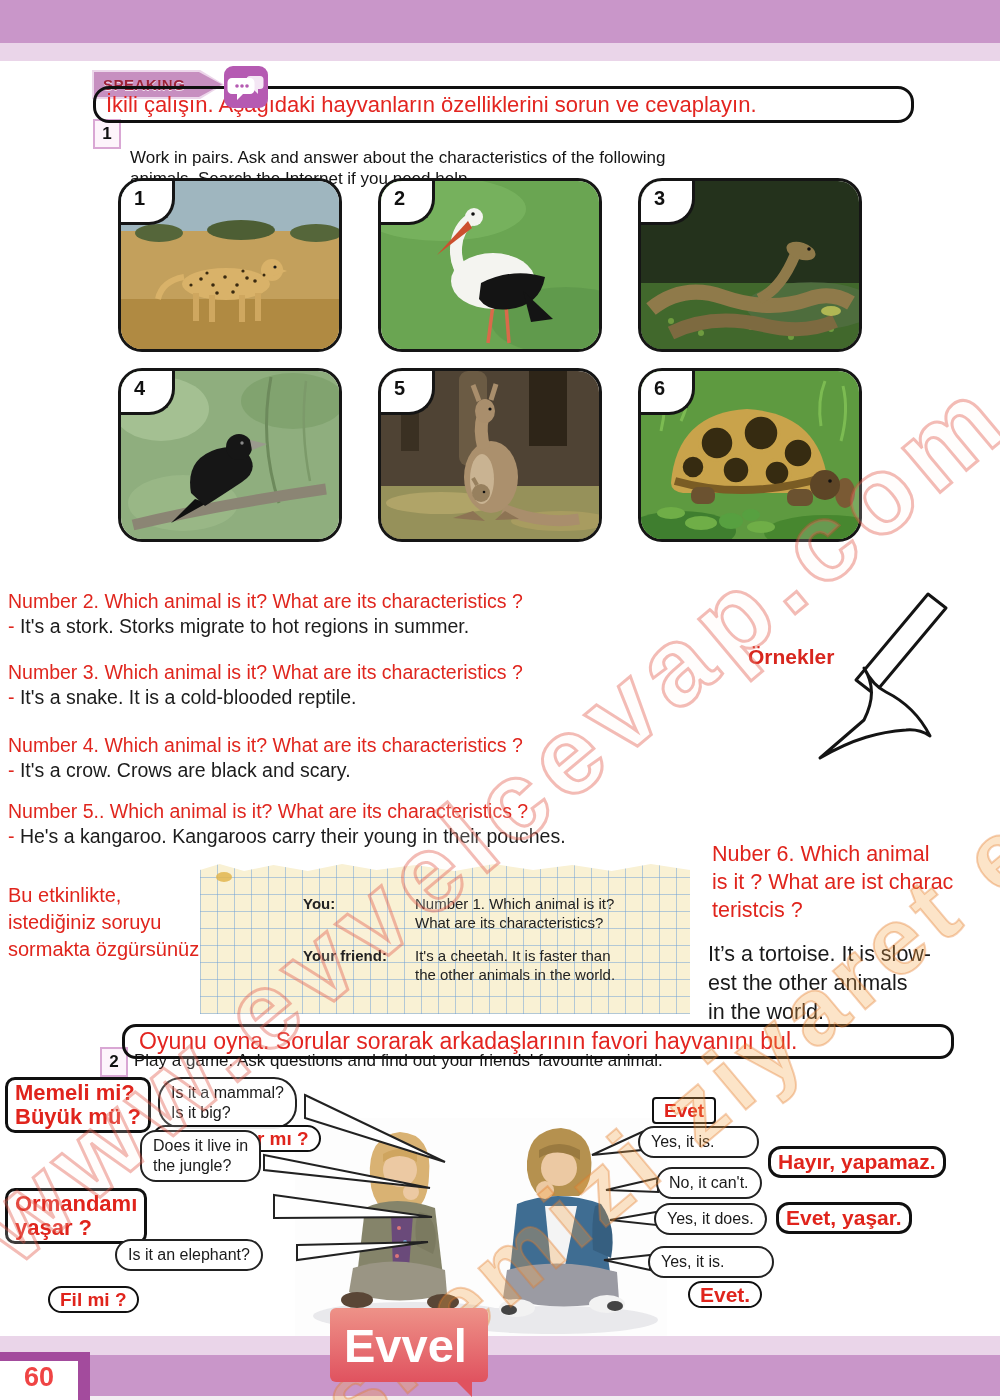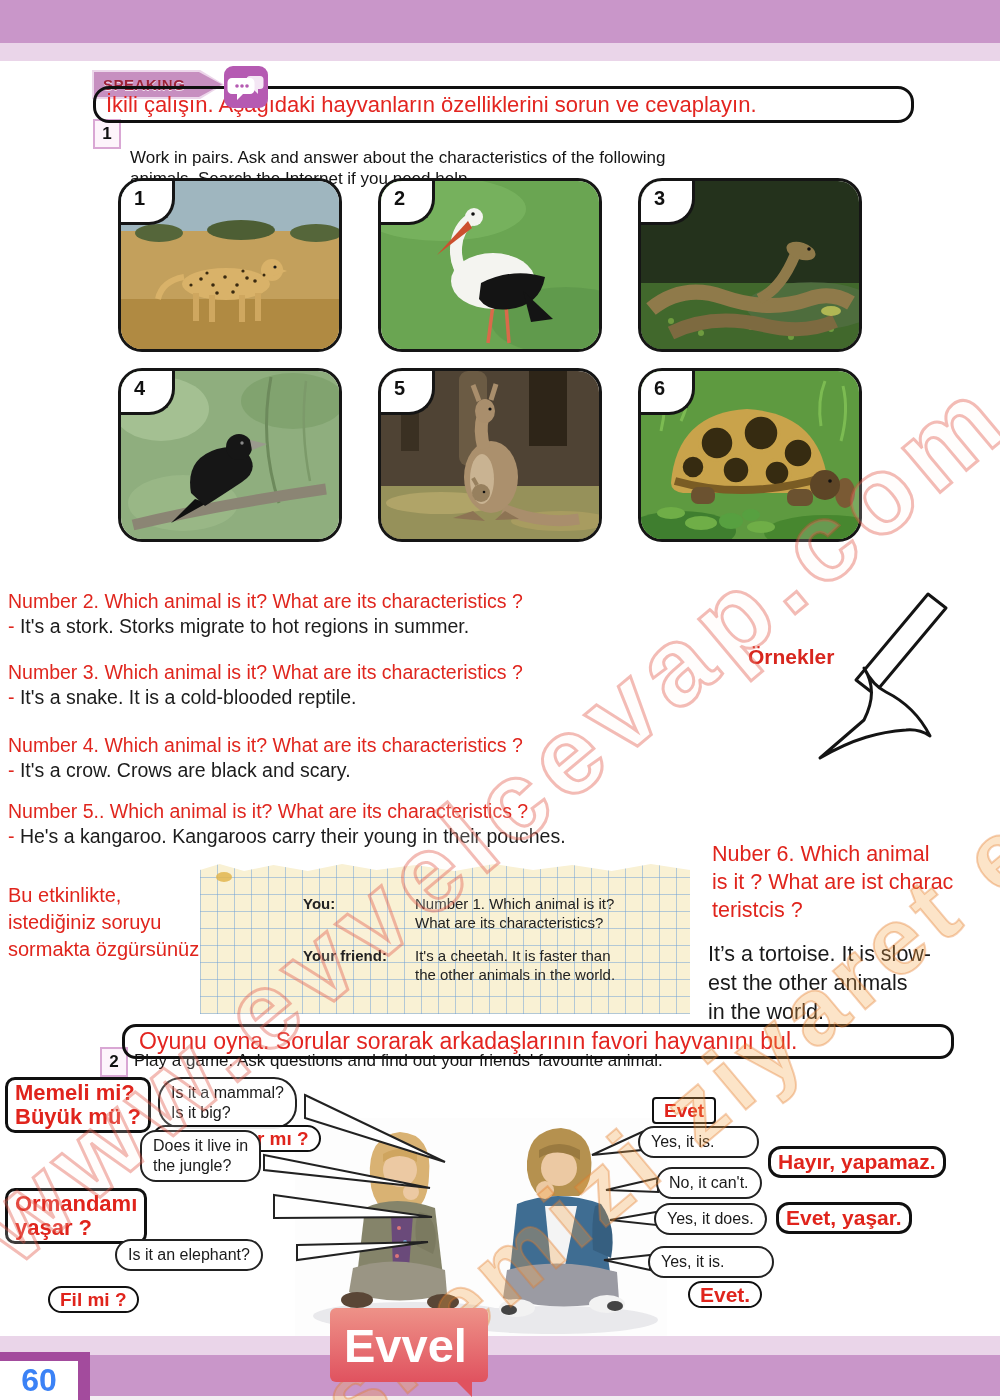--- a/index.html
+++ b/index.html
@@ -66,21 +66,21 @@
   .logo{z-index:8;}
   .logo-red{position:absolute;left:0;top:0;width:158px;height:74px;border-radius:6px;
     background:linear-gradient(#ee9288,#e0525f);}
   .logo-red:after{content:"";position:absolute;right:16px;bottom:-15px;width:0;height:0;
     border-top:17px solid #e0525f;border-left:17px solid transparent;}
   .logo-red span{position:absolute;left:14px;top:10px;font-size:47px;font-weight:bold;color:#fff;}
   .logo-gray{position:absolute;left:172px;top:10px;font-size:47px;font-weight:bold;color:#7d7880;}
   .page-corner-white{left:0;top:1352px;width:78px;height:48px;background:#fff;z-index:6;}
   .corner-h{left:0;top:1352px;width:90px;height:9px;background:#a34b9d;z-index:7;}
   .corner-v{left:78px;top:1352px;width:12px;height:48px;background:#a34b9d;z-index:7;}
-  .pageno{left:0;top:1362px;width:78px;text-align:center;font-size:32px;font-weight:bold;color:#3b82f6;z-index:8;}
+  .pageno{left:0;top:1362px;width:78px;text-align:center;font-size:27px;font-weight:bold;color:#ef4444;z-index:8;}
 </style>
 </head>
 <body>
 
 <div id="page">
 
   <div class="abs band-dark" style="left:0;top:0;width:1000px;height:43px;"></div>
   <div class="abs band-light" style="left:0;top:43px;width:1000px;height:18px;"></div>
 
   <div class="abs banner-outer">

